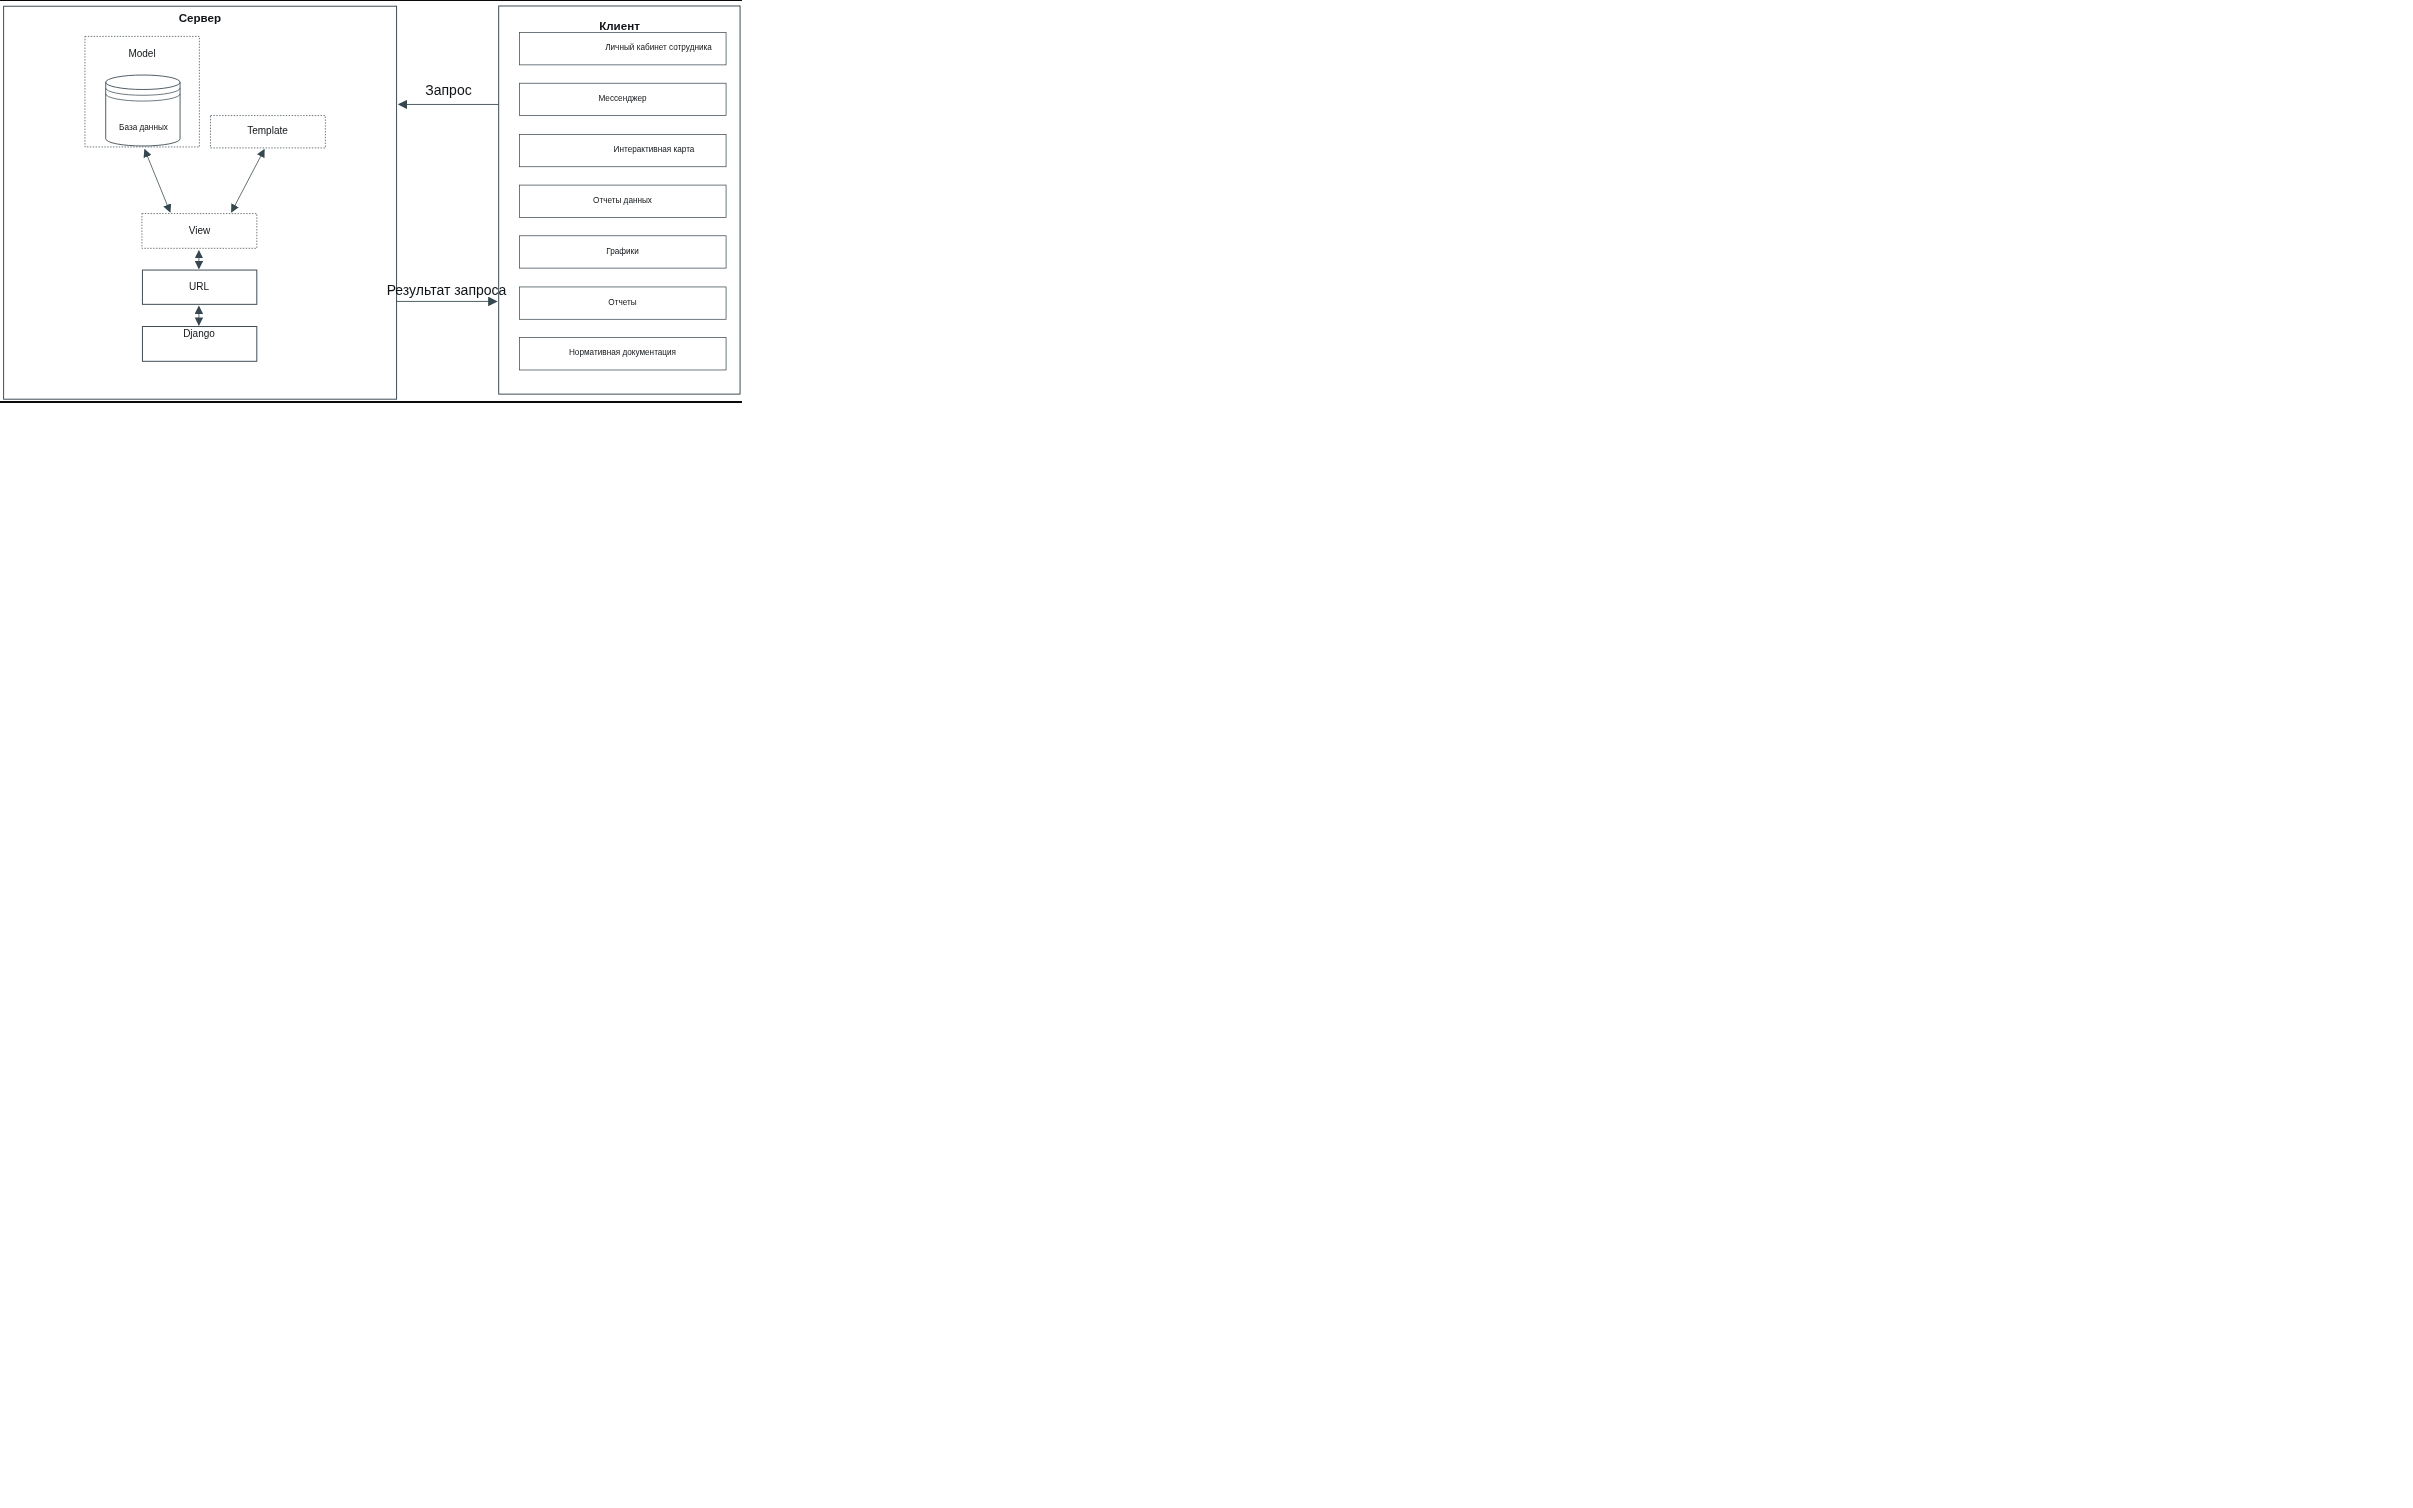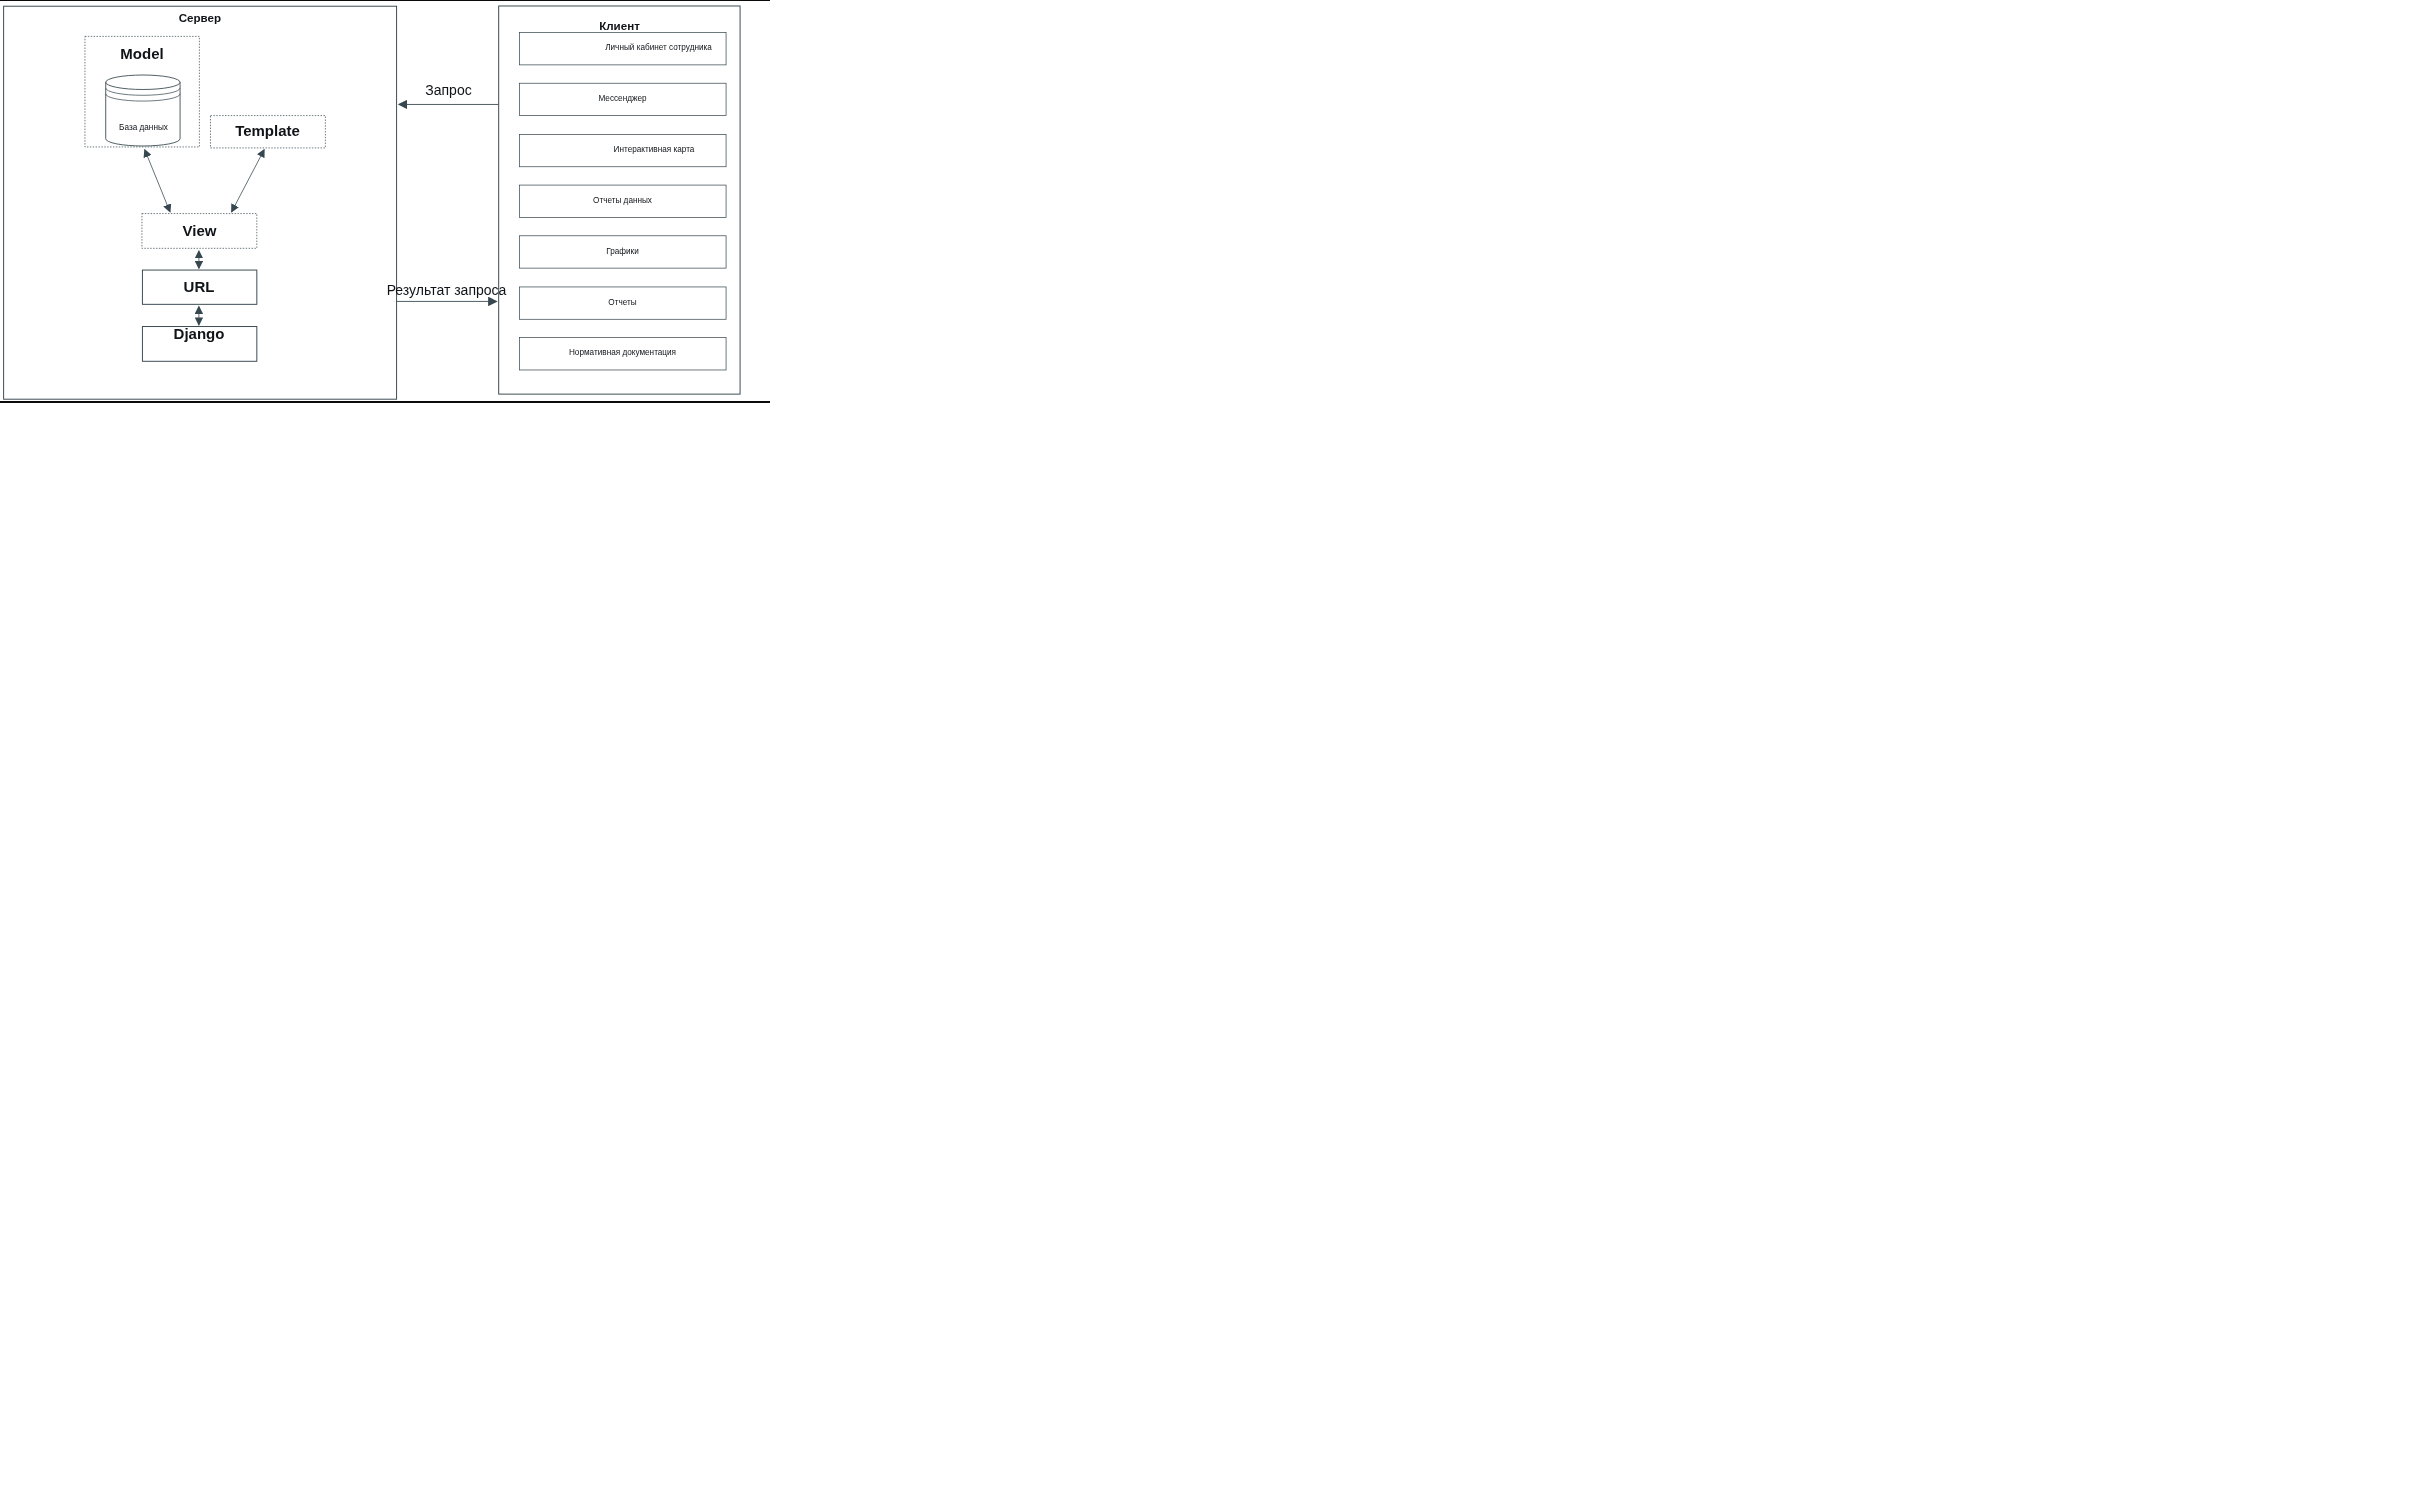--- a/index.html
+++ b/index.html
@@ -9,34 +9,33 @@
     --background:#ffffff;
   }
   html,body{margin:0;padding:0;background:#fff;}
   .stage{
     position:relative;
     width:742px;height:403px;
     background:var(--background);
     overflow:hidden;
     font-family:"Liberation Sans", sans-serif;
     color:var(--text);
-    padding-left:28px;
   }
   .frame-bar{position:absolute;left:0;right:0;background:var(--frame-bar);}
   .frame-bar.top{top:0;height:1.4px;}
   .frame-bar.bottom{bottom:0;height:1.9px;}
   svg.layer{position:absolute;left:0;top:0;}
   .ln{stroke:var(--stroke);fill:none;}
   .arrowhead{fill:var(--stroke);stroke:none;}
   .lbl{
     position:absolute;display:flex;align-items:center;justify-content:center;
     text-align:center;color:var(--text);line-height:1.15;
   }
   .t-title{font-size:11.6px;font-weight:bold;}
-  .t-node{font-size:15px;font-weight:bold;}
+  .t-node{font-size:10px;font-weight:normal;}
   .t-plain{font-size:8.2px;}
   .t-flow{font-size:14px;}
 </style>
 </head>
 <body>
 
 <div class="stage">
 
   <div class="frame-bar top"></div>
   <div class="frame-bar bottom"></div>

